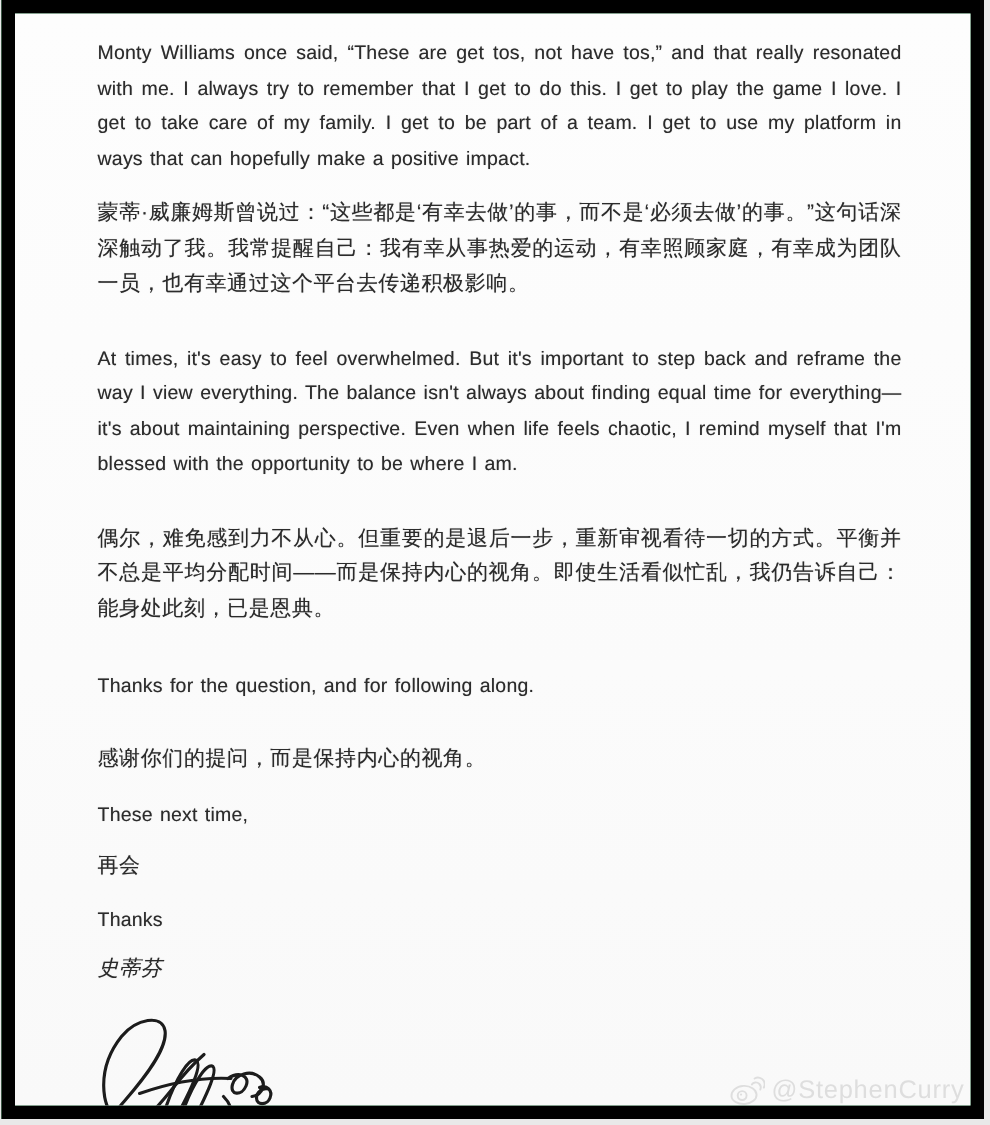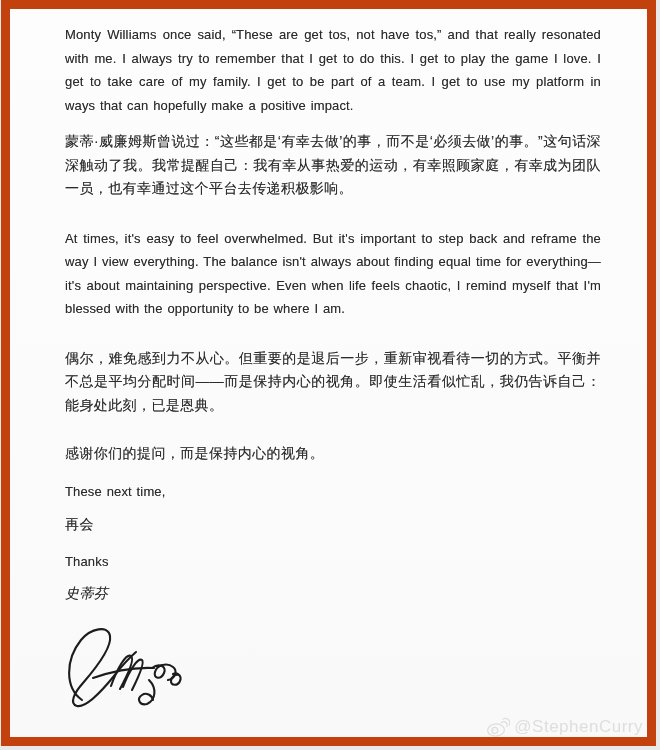--- a/index.html
+++ b/index.html
@@ -10,21 +10,21 @@
     overflow: hidden;
     background: #e9e9e9;
     font-family: "Liberation Sans", sans-serif;
   }
   .frame {
     position: absolute;
     left: 1px;
     top: 0;
     right: 4px;
     bottom: 4px;
-    border: 9px solid #c2410c;
+    border: 9px solid #000000;
     background: #15803d;
     box-sizing: border-box;
   }
   .page {
     position: relative;
     width: 100%;
     height: 100%;
     background: linear-gradient(180deg, #fdfdfd 0%, #fbfbfb 60%, #f9f9f9 100%);
     overflow: hidden;
   }
@@ -96,20 +96,21 @@
     <div class="letter">
 
       <p class="para-en">Monty Williams once said, “These are get tos, not have tos,” and that really resonated with me. I always try to remember that I get to do this. I get to play the game I love. I get to take care of my family. I get to be part of a team. I get to use my platform in ways that can hopefully make a positive impact.</p>
 
       <p class="para-zh mt-p2">蒙蒂·威廉姆斯曾说过：“这些都是‘有幸去做’的事，而不是‘必须去做’的事。”这句话深深触动了我。我常提醒自己：我有幸从事热爱的运动，有幸照顾家庭，有幸成为团队一员，也有幸通过这个平台去传递积极影响。</p>
 
       <p class="para-en mt-p3">At times, it's easy to feel overwhelmed. But it's important to step back and reframe the way I view everything. The balance isn't always about finding equal time for everything—it's about maintaining perspective. Even when life feels chaotic, I remind myself that I'm blessed with the opportunity to be where I am.</p>
 
       <p class="para-zh mt-p4">偶尔，难免感到力不从心。但重要的是退后一步，重新审视看待一切的方式。平衡并不总是平均分配时间——而是保持内心的视角。即使生活看似忙乱，我仍告诉自己：能身处此刻，已是恩典。</p>
 
+      <p class="para-en mt-thanks-en">Thanks for the question, and for following along.</p>
 
       <p class="para-zh mt-thanks-zh">感谢你们的提问，而是保持内心的视角。</p>
 
       <p class="para-en mt-until">These next time,</p>
 
       <p class="para-zh mt-zaihui">再会</p>
 
       <p class="para-en mt-stephen">Thanks</p>
 
       <p class="para-zh mt-shidifen">史蒂芬</p>

